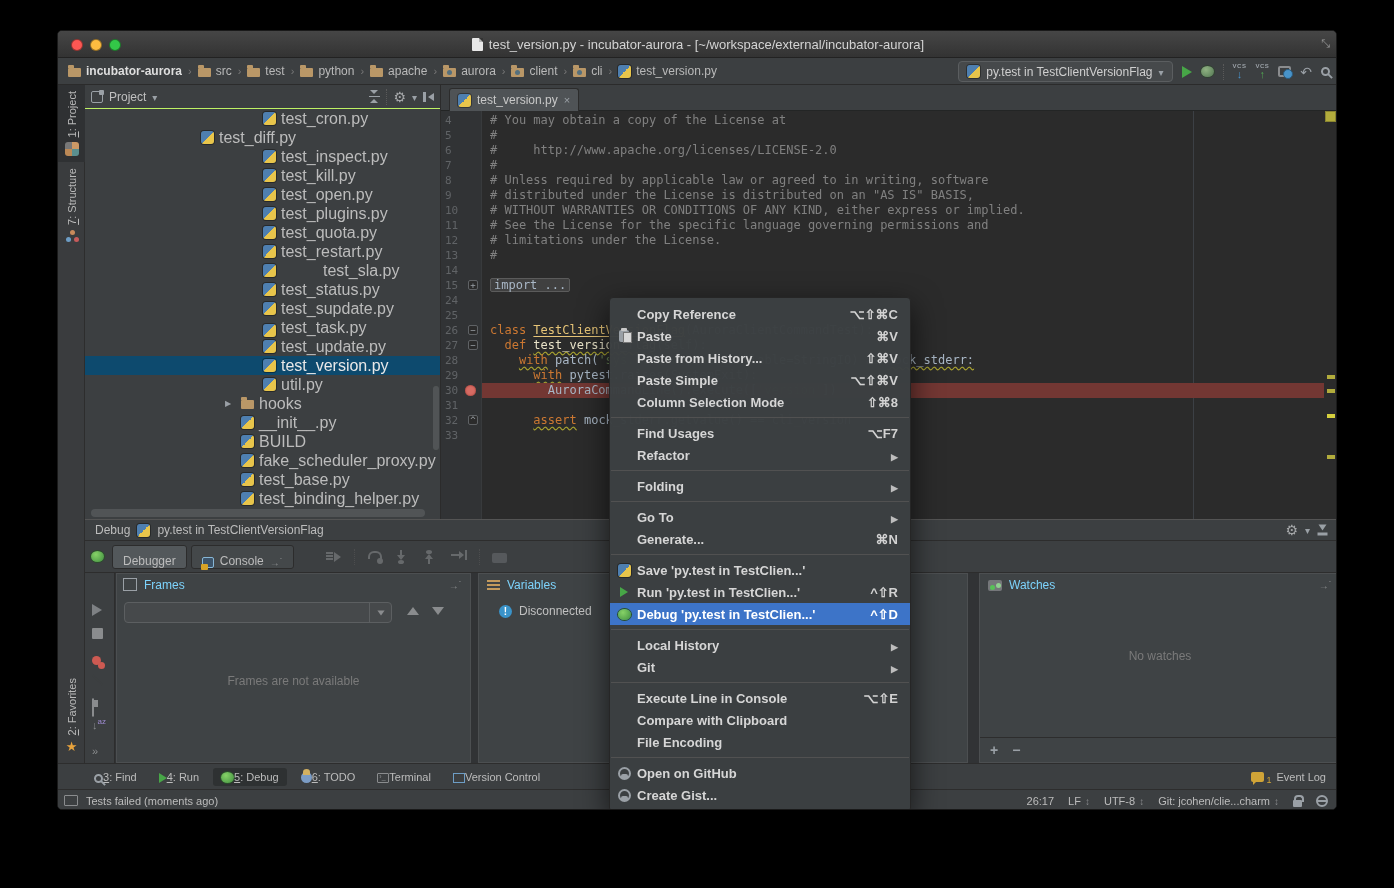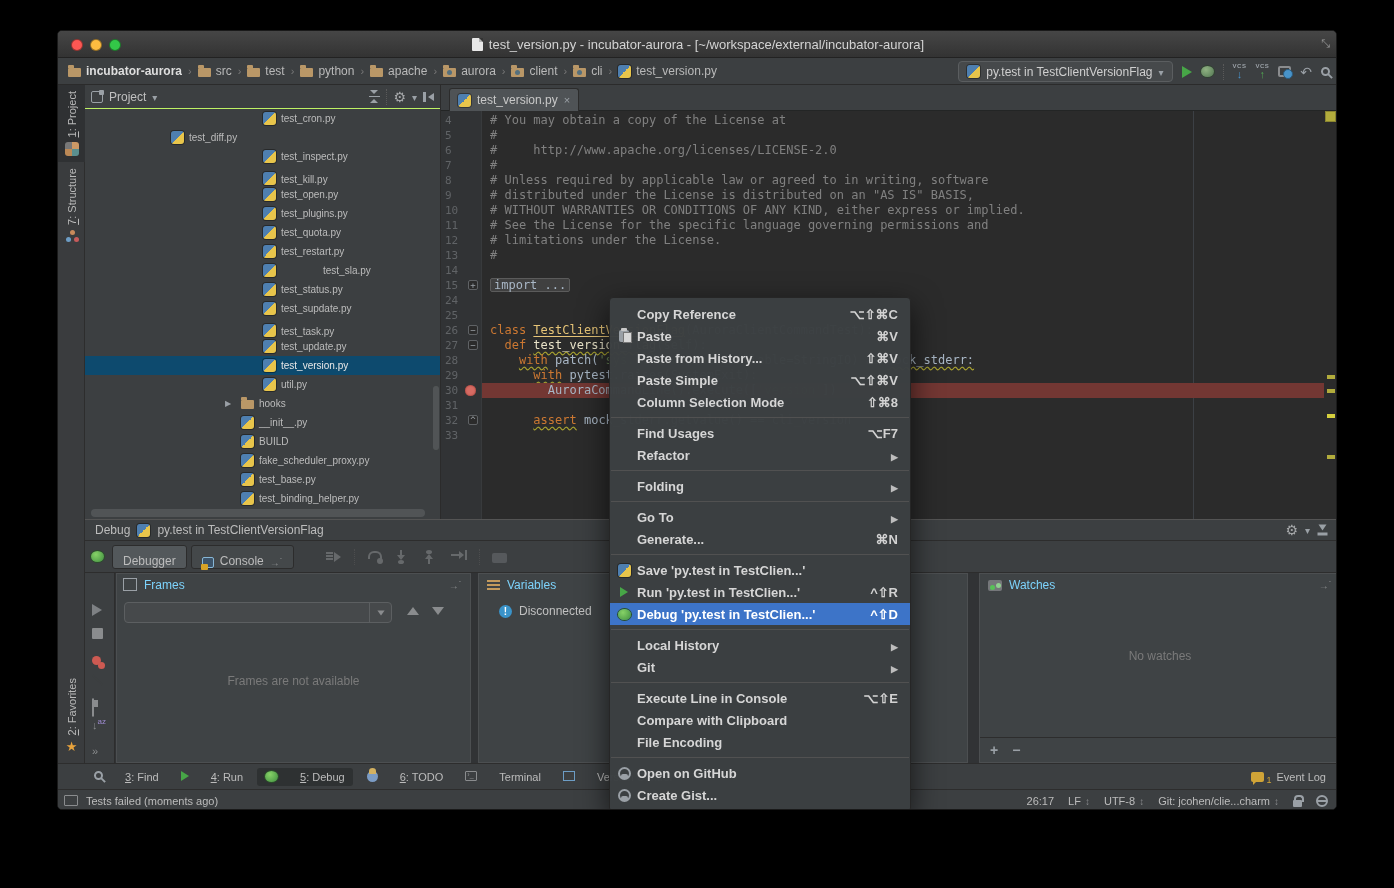--- a/index.html
+++ b/index.html
@@ -56,21 +56,21 @@
   .proj-head{height:24px;border-bottom:1px solid #bef264;display:flex;align-items:center;padding:0 6px;color:#c0c0c0;font-size:12px;gap:6px}
   .ic-tw{width:12px;height:12px;border:1px solid #9aa0a6;border-radius:2px;position:relative}
   .ic-tw::after{content:"";position:absolute;right:-2px;top:-2px;width:5px;height:5px;background:#9aa0a6;border-radius:1px}
   .proj-head .sp{flex:1}
   .ic-collapse{width:11px;height:13px;position:relative;background:linear-gradient(transparent 6px,#9aa0a6 6px,#9aa0a6 7px,transparent 7px)}
   .ic-collapse::before{content:"";position:absolute;top:0;left:1px;border-left:4px solid transparent;border-right:4px solid transparent;border-top:4px solid #9aa0a6}
   .ic-collapse::after{content:"";position:absolute;bottom:0;left:1px;border-left:4px solid transparent;border-right:4px solid transparent;border-bottom:4px solid #9aa0a6}
   .ic-gear::before{content:"\2699";color:#a6a8aa;font-size:14px}
   .ic-hide{width:11px;height:10px;border-left:3px solid #9aa0a6;position:relative}
   .ic-hide::after{content:"";position:absolute;top:1px;left:2px;border-right:6px solid #9aa0a6;border-top:4px solid transparent;border-bottom:4px solid transparent}
-  .tree{position:absolute;left:0;top:24px;right:0;bottom:0;overflow:hidden;font-size:10px;color:#bcbcbc}
+  .tree{position:absolute;left:0;top:24px;right:0;bottom:0;overflow:hidden;font-size:16px;color:#bcbcbc}
   .trow{height:19px;display:flex;align-items:center;gap:5px;white-space:nowrap}
   .trow.sel{background:#0d4a6e;color:#e8e8e8}
   .tarrow{width:10px;color:#9aa0a6;font-size:8px;margin-right:1px}
   .tarrow::before{content:"\25B6"}
   .vscroll{position:absolute;right:1px;top:301px;width:6px;height:64px;background:#5a5e60;border-radius:3px;opacity:.7}
   .hscroll{position:absolute;left:6px;bottom:2px;height:8px;width:334px;background:#5a5e60;border-radius:4px;opacity:.7}
   
   .editor{position:absolute;left:383px;top:54px;width:897px;height:434px;background:#2b2b2b}
   .tabbar{position:absolute;left:0;top:0;right:0;height:26px;background:#3c3f41;border-bottom:1px solid #232525}
   .etab{position:absolute;left:8px;top:3px;height:23px;background:#4f5356;border:1px solid #2c2c2c;border-bottom:none;border-radius:3px 3px 0 0;display:flex;align-items:center;gap:6px;padding:0 8px;color:#c8c8c8;font-size:12px}
@@ -143,21 +143,21 @@
   .combo-btn{position:absolute;right:0;top:0;width:22px;height:19px;border-left:1px solid #5c5f61;display:flex;align-items:center;justify-content:center}
   .arr-up{width:0;height:0;border-bottom:8px solid #8a8c8e;border-left:6px solid transparent;border-right:6px solid transparent}
   .arr-dn{width:0;height:0;border-top:8px solid #8a8c8e;border-left:6px solid transparent;border-right:6px solid transparent}
   .pane-empty{position:absolute;left:0;right:0;text-align:center;color:#7a7a7a;font-size:12px}
   .ic-excl{width:13px;height:13px;border-radius:50%;background:#3a93c9;color:#fff;font:bold 10px/13px "Liberation Sans",sans-serif;text-align:center}
   .ic-excl::before{content:"!"}
   .wbottom{position:absolute;left:0;right:0;bottom:0;height:25px;border-top:1px solid #2d2d2d;display:flex;align-items:center;gap:14px;padding:0 10px;color:#9aa0a6;font-size:14px;font-weight:bold}
   .plus::before{content:"+"}.minus::before{content:"\2212"}
   
   .twbar{position:absolute;left:0;top:732px;width:1280px;height:26px;background:#3c3f41;border-top:1px solid #2d2d2d;display:flex;align-items:center;font-size:11px;color:#bcbcbc;padding-left:28px;gap:6px}
-  .twbtn{display:flex;align-items:flex-start;gap:22px;padding:3px 8px;border-radius:3px}
+  .twbtn{display:flex;align-items:flex-end;gap:0;padding:3px 8px;border-radius:3px}
   .twbtn.act{background:#2e3132}
   .twbtn u{text-decoration:underline}
   .ic-todo{width:11px;height:11px;border-radius:50%;background:#7b9cc5;position:relative}
   .ic-todo::after{content:"";position:absolute;left:2px;top:-3px;width:7px;height:6px;border-radius:50% 50% 0 0;background:#d3b161}
   .ic-term{width:12px;height:10px;border:1px solid #8a8c8e;border-radius:1px;position:relative;font-size:7px;color:#8a8c8e}
   .ic-term::before{content:"\203A_";position:absolute;left:1px;top:-1px}
   .ic-vcsp{width:12px;height:10px;border:1px solid #6d9dc5;position:relative}
   .ic-vcsp::after{content:"";position:absolute;left:3px;top:0;bottom:0;width:3px;background:#6d9dc5;box-shadow:0 3px 0 3px #3c3f41 inset}
   .tw-right{position:absolute;right:12px;top:0;height:26px;display:flex;align-items:center;gap:5px}
   .ic-balloon{width:13px;height:10px;background:#d0a437;border-radius:2px;position:relative}
@@ -304,29 +304,29 @@
       <span class="tsep"></span>
       <span class="ic-gear"></span>
       <span class="chev"></span>
       <span class="ic-hide"></span>
     </div>
     <div class="tree" id="tree">
         <div class="trow" style="padding-left: 178px;">
           <span class="ic ic-py"></span>
           <span>test_cron.py</span>
         </div>
-        <div class="trow" style="padding-left: 86px;">
+        <div class="trow" style="padding-left: 116px;">
           <span class="ic ic-py"></span>
           <span>test_diff.py</span>
         </div>
         <div class="trow" style="padding-left: 178px;">
           <span class="ic ic-py"></span>
           <span>test_inspect.py</span>
         </div>
-        <div class="trow" style="padding-left: 178px; align-items: flex-end;">
+        <div class="trow" style="padding-left: 178px;">
           <span class="ic ic-py"></span>
           <span>test_kill.py</span>
         </div>
         <div class="trow" style="padding-left: 178px;">
           <span class="ic ic-py"></span>
           <span>test_open.py</span>
         </div>
         <div class="trow" style="padding-left: 178px;">
           <span class="ic ic-py"></span>
           <span>test_plugins.py</span>

